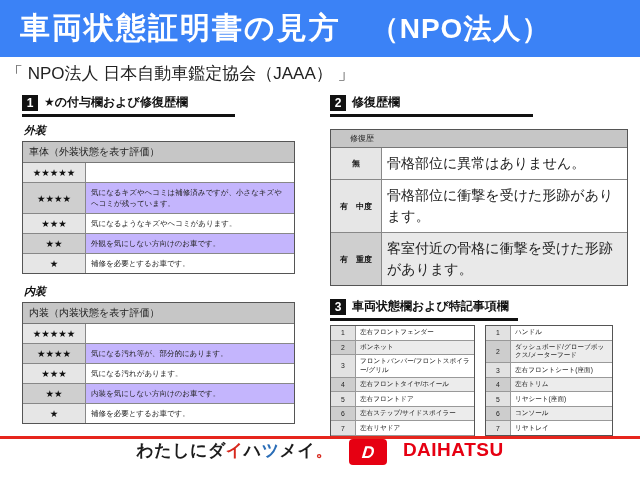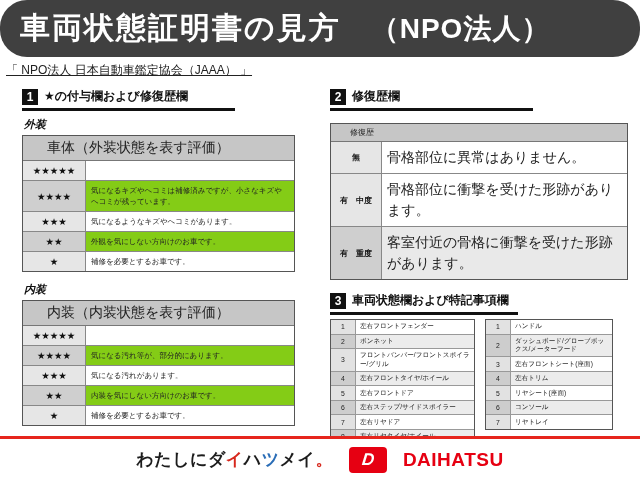--- a/index.html
+++ b/index.html
@@ -3,27 +3,27 @@
 <meta charset="utf-8">
 <style>
   html,body { margin:0; padding:0; background:#fff; }
   .page {
     position:relative; width:640px; height:480px; overflow:hidden;
     font-family:"Liberation Sans","DejaVu Sans",sans-serif; color:#222;
     background:#fff;
   }
   
   .topbar {
-    height:57px; background:#404040; color:#fff;
-    display:flex; align-items:center; padding:0 20px; box-sizing:border-box;border-radius:27px;
+    height:57px; background:#3b82f6; color:#fff;
+    display:flex; align-items:center; padding:0 20px; box-sizing:border-box;
   }
   .topbar .t1 { font-size:30px; font-weight:bold; letter-spacing:2px; }
   .topbar .t2 { font-size:28px; font-weight:bold; margin-left:30px; letter-spacing:1px; }
 
-  .source { font-size:12px; color:#222; margin:5px 6px 2px 6px;text-decoration:underline; }
+  .source { font-size:17px; color:#222; margin:5px 6px 2px 6px; }
 
   .content { display:flex; padding:0 8px 0 22px; box-sizing:border-box; }
   .col-left  { width:292px; flex:none; }
   .col-right { flex:1; padding-left:16px; }
 
   
   .sec {
     display:flex; align-items:center; gap:6px;
     border-bottom:3px solid #111; padding-bottom:3px; margin:7px 0 4px 0;
     box-sizing:border-box;
@@ -35,36 +35,36 @@
   .sec .label { font-weight:bold; font-size:12px; color:#111; white-space:nowrap; }
   .sec.s1 { width:213px; }
   .sec.s2 { width:203px; }
   .sec.s3 { width:188px; margin-top:12px; }
 
   .sublabel { font-weight:bold; font-size:11px; margin:6px 0 3px 2px; color:#111;font-style:italic; }
 
   
   .rtable { width:273px; border:1px solid #555; box-sizing:border-box; }
   .rtable .hrow {
-    background:#c6c6c6; font-size:14px; padding:3px 24px;
+    background:#c6c6c6; font-size:10px; padding:3px 6px;
     border-bottom:1px solid #777; color:#222;
   }
   .rrow { display:flex; border-bottom:1px solid #888; }
   .rrow:last-child { border-bottom:none; }
   .cell-stars {
     width:58px; flex:none; border-right:1px solid #888; background:#e6e6e6;
     display:flex; align-items:center; justify-content:center;
     font-size:9.5px; color:#111; padding:4px 2px; letter-spacing:0px;
   }
   .cell-desc {
     flex:1; background:#fff; padding:3.5px 5px; font-size:7.5px;
     line-height:1.55; display:flex; align-items:center;
   }
   .rrow.alt .cell-stars { background:#cfcfcf; }
-  .rrow.alt .cell-desc  { background:#84cc16; }
+  .rrow.alt .cell-desc  { background:#c4b5fd; }
 
   
   .reptable { width:298px; border:1px solid #555; box-sizing:border-box; margin-top:12px; }
   .reptable .hrow {
     background:#c6c6c6; font-size:8px; padding:3px 19px;
     border-bottom:1px solid #777;
   }
   .reprow { display:flex; border-bottom:1px solid #888; }
   .reprow:last-child { border-bottom:none; }
   .cell-grade {
@@ -95,21 +95,21 @@
     flex:1; background:#fff; padding:2px 4px; font-size:6.6px;
     line-height:1.35; display:flex; align-items:center;
   }
   .prow.alt .pnum  { background:#cdcdcd; }
   .prow.alt .ptext { background:#ececec; }
 
   
   .footer {
     position:absolute; left:0; right:0; bottom:0; height:41px;
     border-top:3px solid #e6251d; background:#fff;
-    display:flex; align-items:center; justify-content:center; gap:16px;
+    display:flex; justify-content:center; gap:16px;
   }
   .slogan { font-size:17px; font-weight:bold; letter-spacing:0.5px; color:#1c1c1c; white-space:nowrap; }
   .dmark {
     width:38px; height:26px; background:#e60012; border-radius:4px; flex:none;
     display:flex; align-items:center; justify-content:center;
   }
   .dmark span {
     color:#fff; font-weight:bold; font-size:17px; font-style:italic;
     transform:skewX(-6deg); line-height:1;
   }

